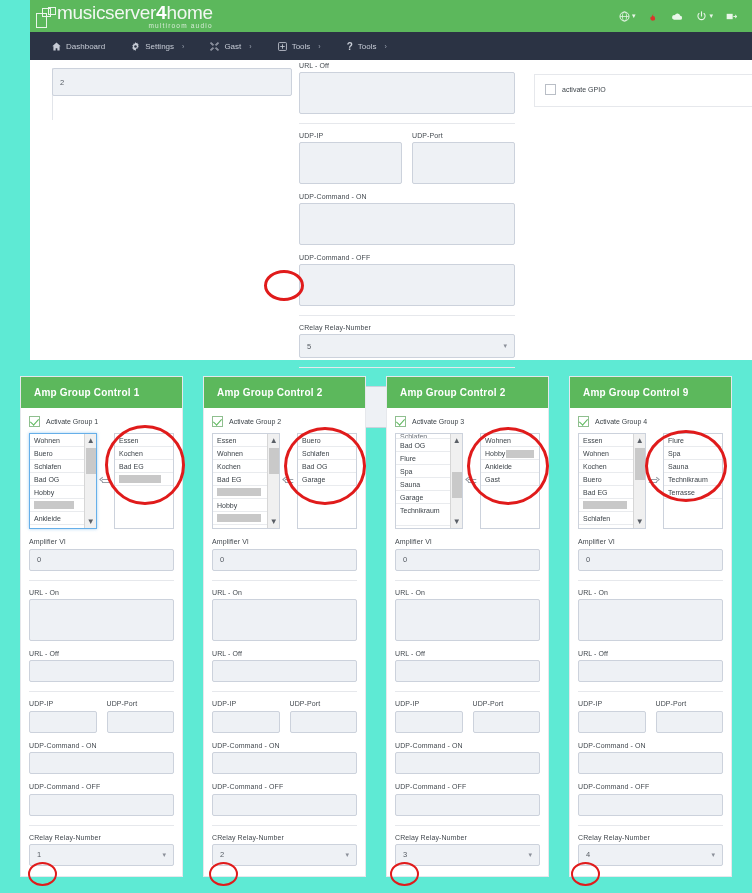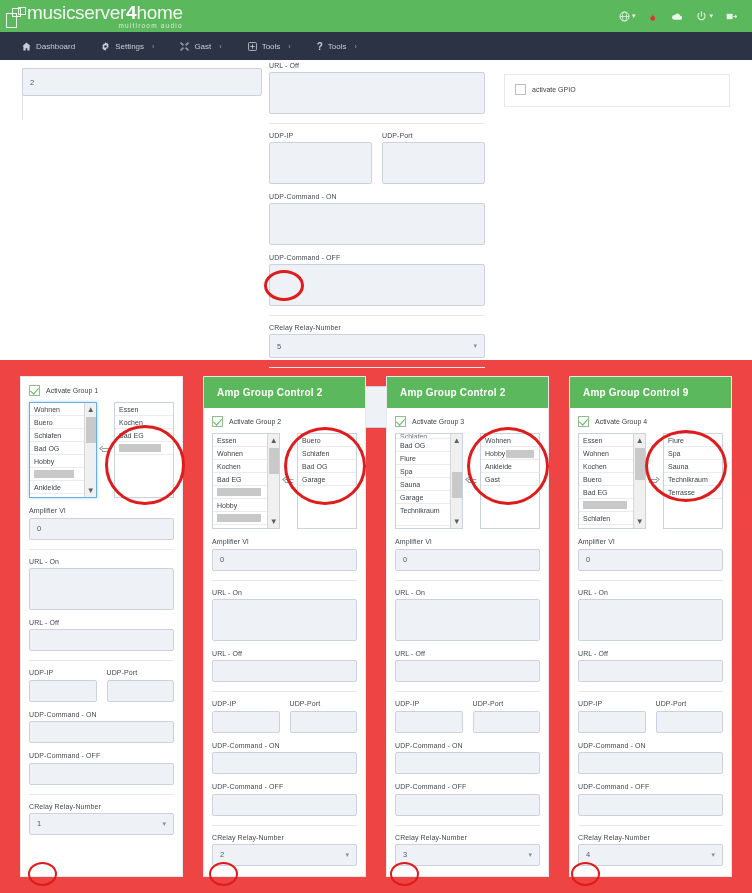--- a/index.html
+++ b/index.html
@@ -3,21 +3,21 @@
 <meta charset="utf-8">
 <style>
   * { box-sizing: border-box; }
   html, body {
     margin: 0; padding: 0;
     width: 752px; height: 893px;
     background: #ffffff;
     font-family: "Liberation Sans", sans-serif;
     overflow: hidden;
   }
-  .page { position: relative; width: 752px; height: 893px; background: #ef4444; }
+  .page { position: relative; width: 752px; height: 893px; background: #5eead4; padding-left: 30px; }
 
   
   .topbar {
     height: 32px; background: #5cb85c;
     display: flex; align-items: center; justify-content: space-between;
     padding: 0 8px 0 6px;
   }
   .brand { display: flex; align-items: flex-end; }
   .brand-mark { position: relative; width: 20px; height: 22px; margin-right: 1px; }
   .brand-mark .sq { position: absolute; border: 1.5px solid #e9f5e9; }
@@ -271,20 +271,21 @@
             <span class="chktxt">activate GPIO</span>
           </div>
         </div>
       </div>
     </div>
   </div>
 
   <div class="gwrap" style="position:absolute; left:0; top:376px; width:752px;">
 
     <div class="gcard">
+      <div class="panel-head">Amp Group Control 1</div>
       <div class="gbody">
         <div class="chkline">
           <span class="chk on"></span>
           <span class="chktxt">Activate Group 1</span>
         </div>
         <div class="dual">
           <div class="listbox focused">
             <div class="lopt">Wohnen</div>
             <div class="lopt">Buero</div>
             <div class="lopt">Schlafen</div>

